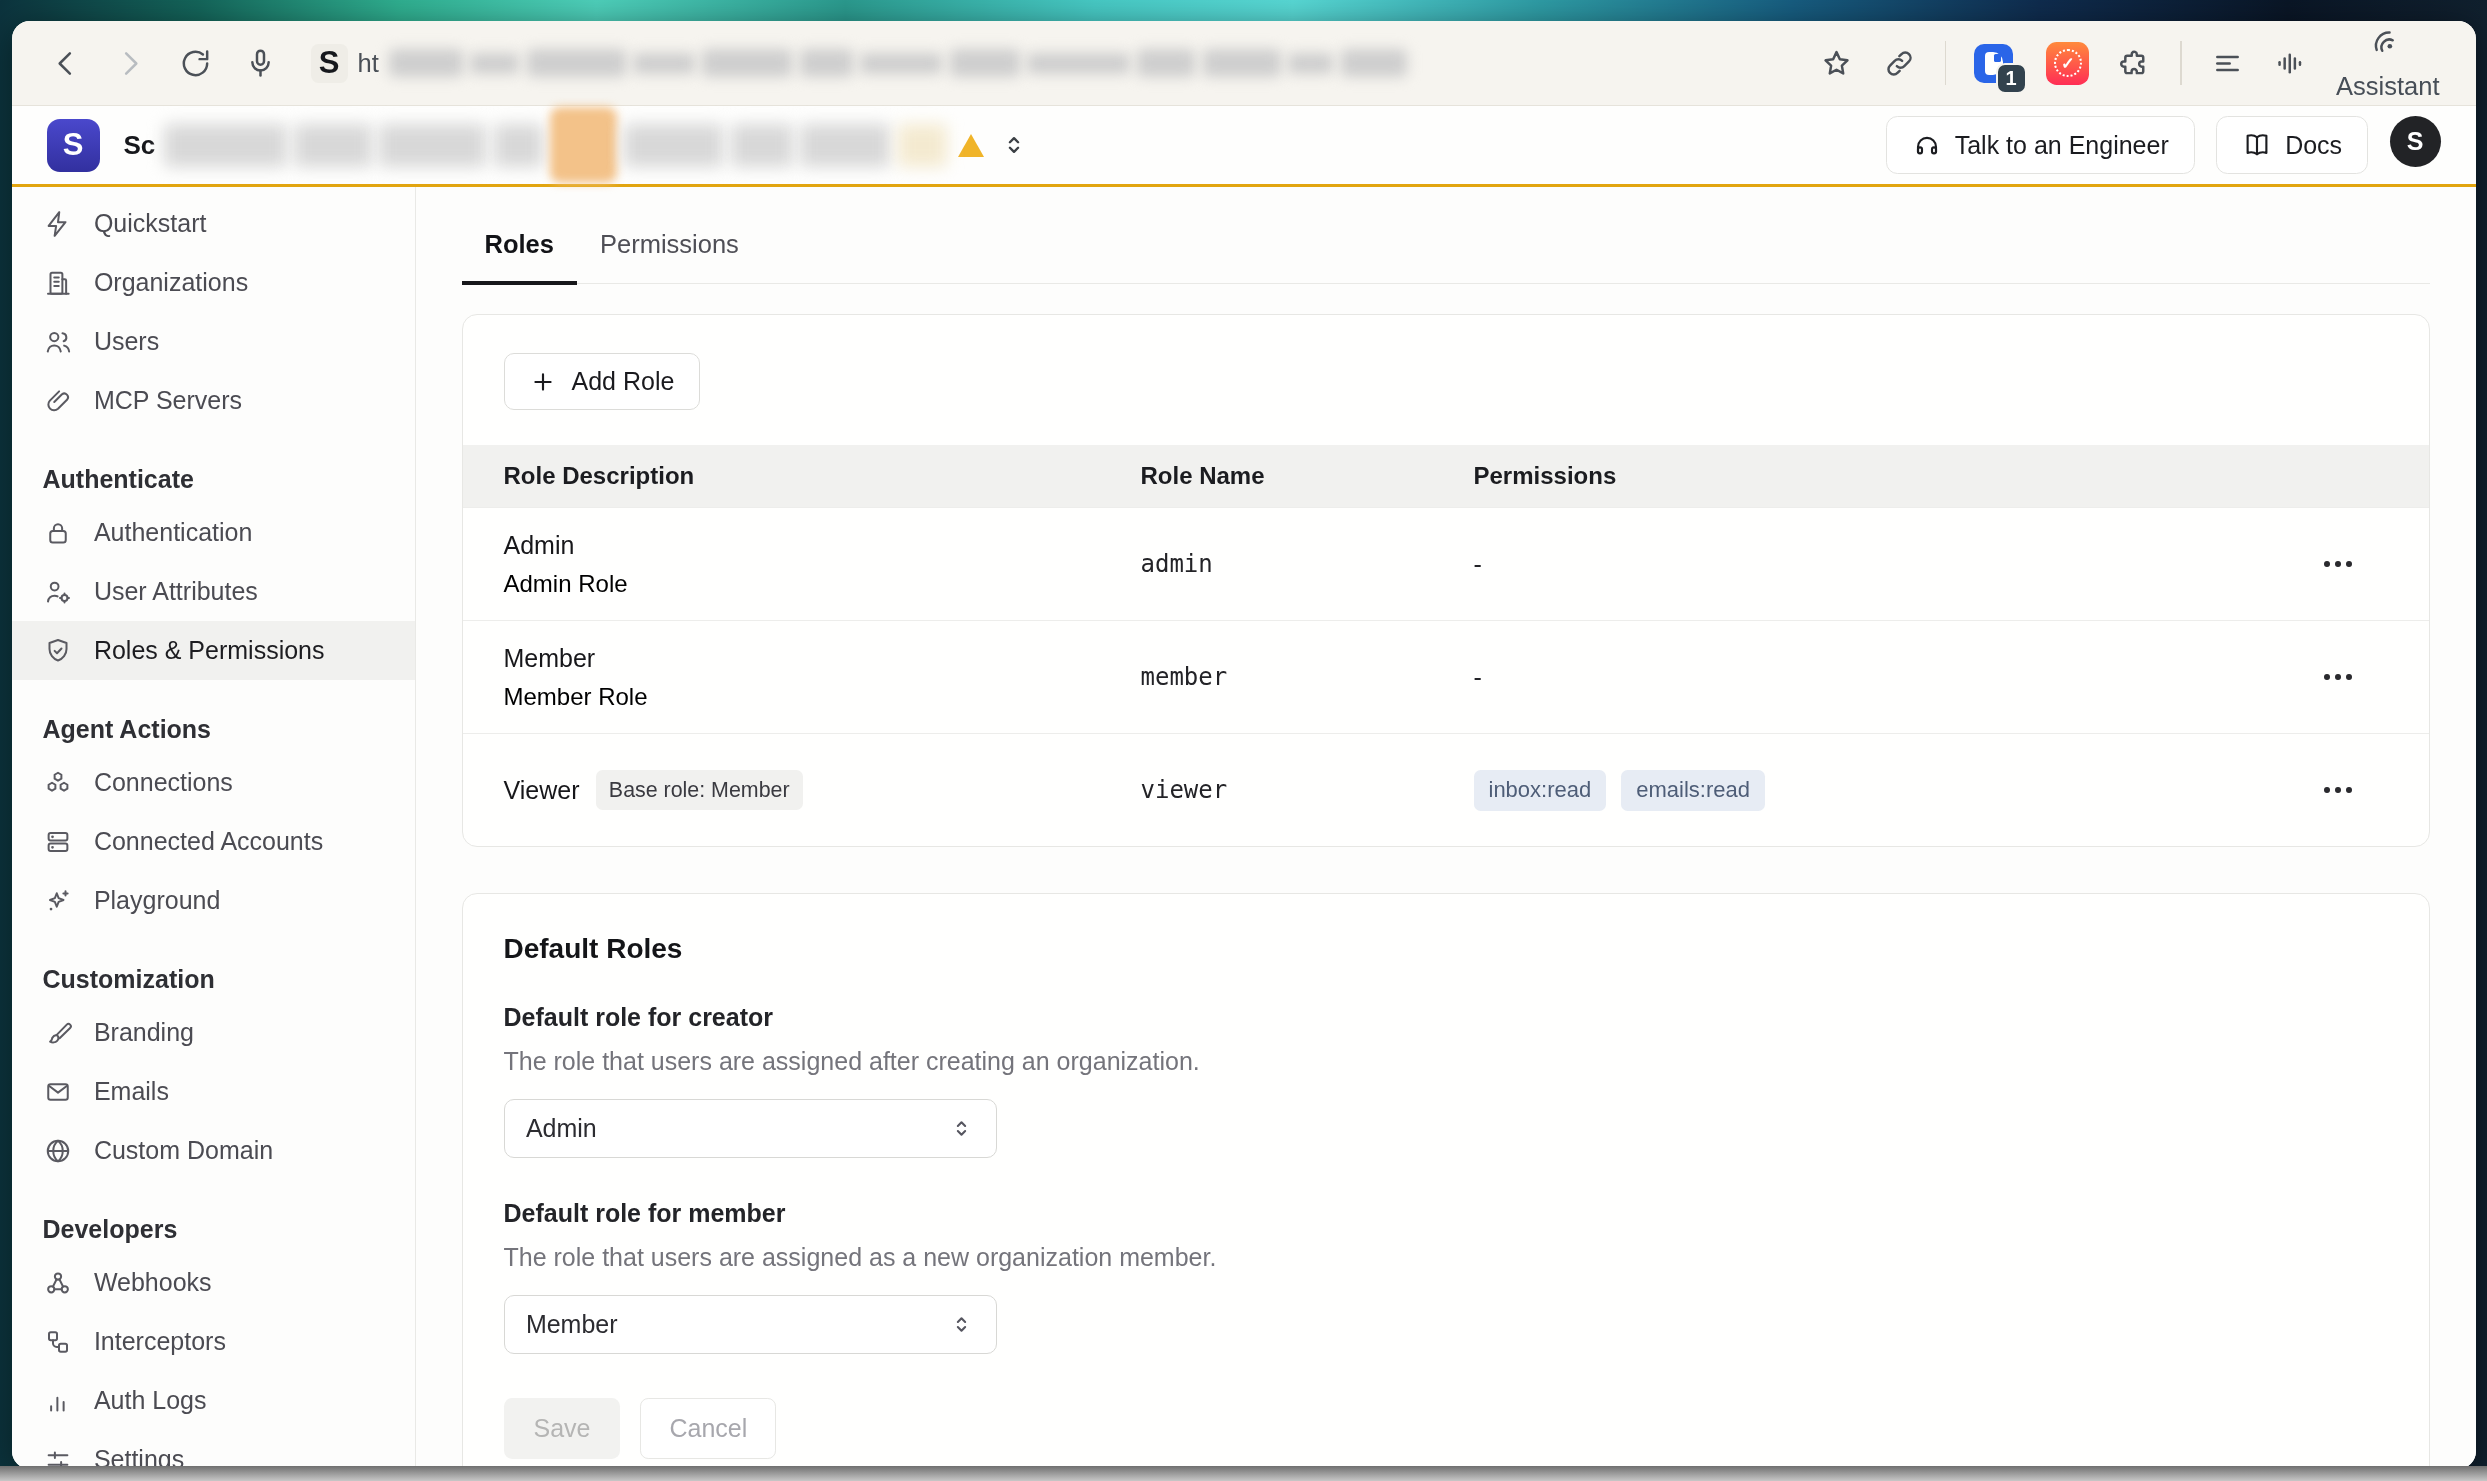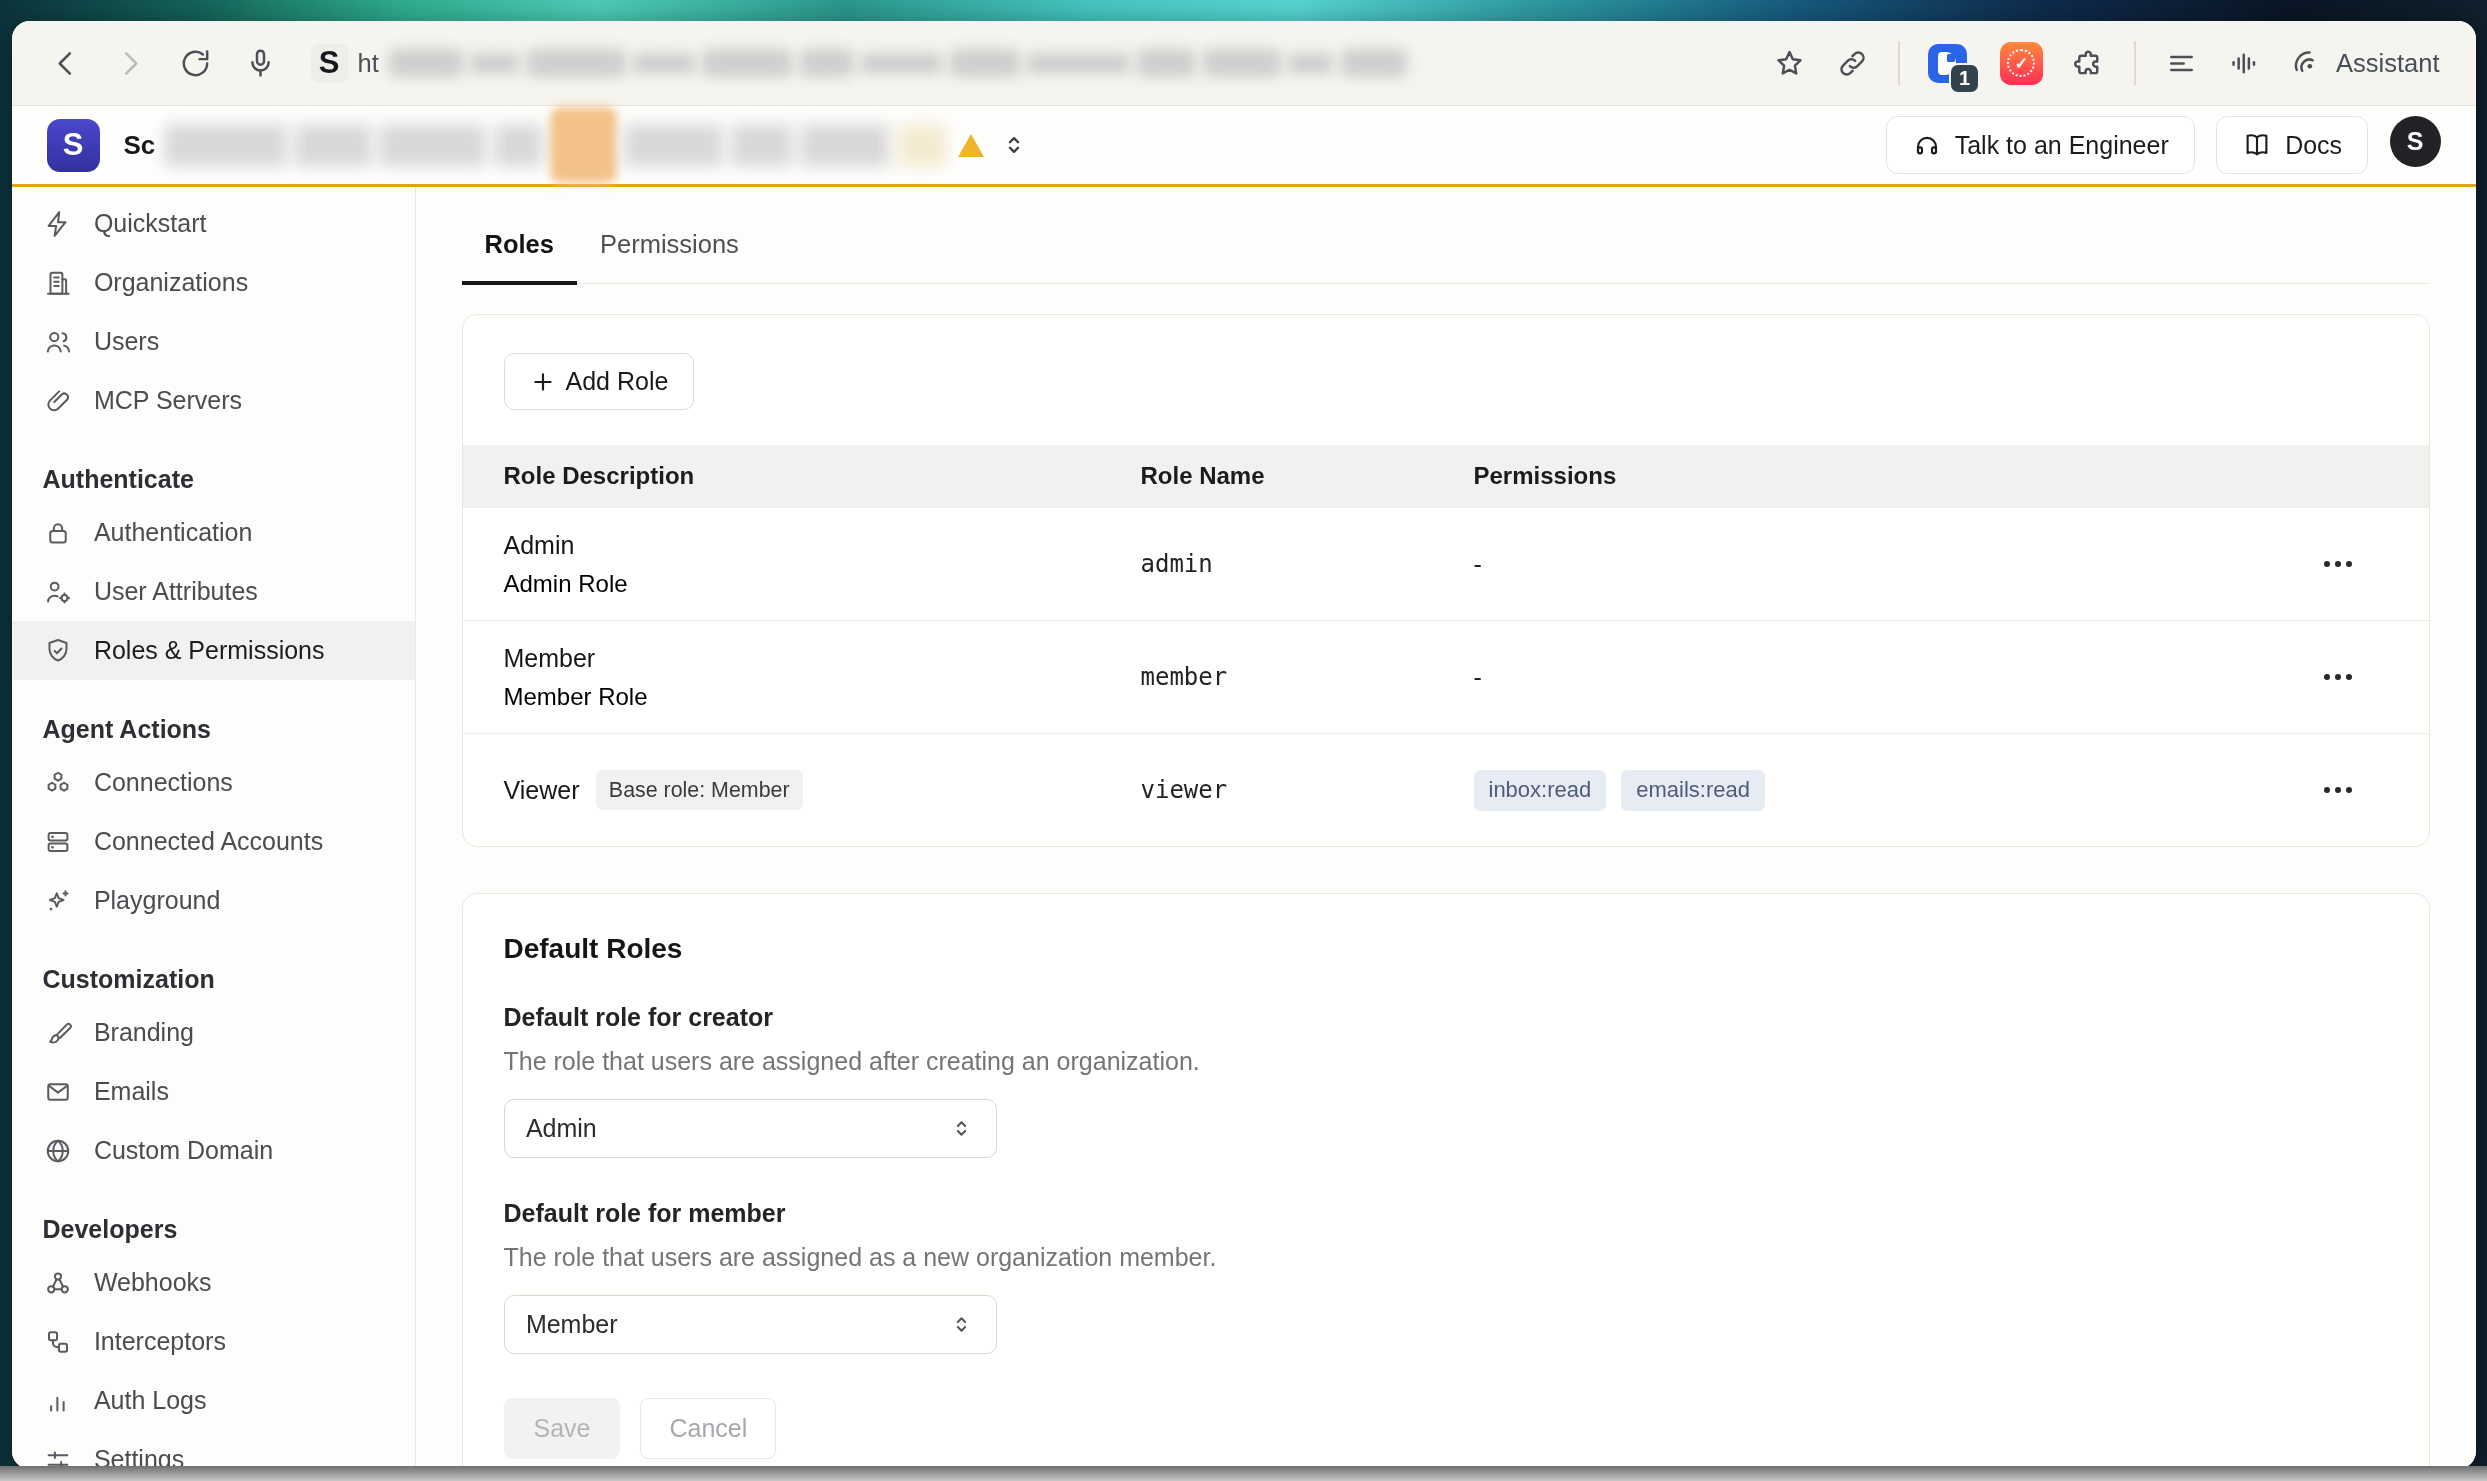--- a/index.html
+++ b/index.html
@@ -40,21 +40,21 @@
   .ext-1p .keyslot::after { content:""; position:absolute; right:1.6px; top:2.5px; width:7.4px; height:7.4px;
     background:#2a65e8; border-radius:1.6px; }
   .ext-badge { position:absolute; right:-8.2px; bottom:-8.2px; width:31px; height:31px; background:#32424e;
     border-radius:9px; color:#fff; font-size:20px; font-weight:700;
     display:flex; align-items:center; justify-content:center; border:2.5px solid #f6f4ef; }
   .ext-red { width:43px; height:43px; border-radius:10.7px;
     background:linear-gradient(180deg,#ff8a3c,#ff2d55);
     display:flex; align-items:center; justify-content:center; }
   .ext-red .dial { width:28px; height:28px; border:2.5px dotted #fff; border-radius:50%;
     display:flex; align-items:center; justify-content:center; color:#fff; font-size:16.4px; font-weight:700; }
-  .assistant { display:flex; align-items:center; gap:11.5px; font-size:25.5px; color:#474e57; font-weight:500; }
+  .assistant { display:flex; align-items:center; gap:11.5px; font-size:25.5px; color:#474e57; font-weight:500;flex-direction:column; }
 
   
   .app-header { height:81px; background:#fefefd; border-bottom:3.3px solid #e2a50f;
     display:flex; align-items:center; padding:0 35px; flex:0 0 auto; }
   .logo { width:53px; height:53px; border-radius:13px;
     background:linear-gradient(180deg,#4a48cc,#32309f); color:#fff; font-size:31px; font-weight:700;
     display:flex; align-items:center; justify-content:center; }
   .org { display:flex; align-items:center; gap:8.2px; margin-left:24px; }
   .org-prefix { font-size:26px; font-weight:600; color:#17181c; }
   .org .chunk { filter:blur(8.2px); background:#d8d8d8; height:43px; }
@@ -90,21 +90,21 @@
   .tabs { display:flex; margin:38px 46px 0; border-bottom:1.6px solid #e9e9e6; }
   .tab { padding:5px 23px 21.4px; font-size:25.5px; color:#4f4f56; cursor:pointer;
     border-bottom:4.1px solid transparent; margin-bottom:-1.6px; }
   .tab.active { color:#121317; font-weight:600; border-bottom-color:#17181b; }
 
   
   .card { margin:30px 46px 0; background:#fffffe; border:1.6px solid #e7e7e4; border-radius:15px; overflow:hidden; }
   .card-head { display:flex; align-items:center; justify-content:space-between; padding:38px 41px 35px; }
   .card-title { font-size:30px; font-weight:600; color:#131418; margin-bottom:13px; }
   .card-desc { font-size:25px; color:#6f6f76; }
-  .add-btn { display:flex; align-items:center; gap:10px; background:#fff; border:1.6px solid #dcdcd9;
+  .add-btn { display:flex; align-items:center; gap:16px; background:#fff; border:1.6px solid #dcdcd9;
     border-radius:10px; padding:13px 25px; font-size:25px; font-weight:500; color:#1a1a1e;
     font-family:inherit; cursor:pointer; }
   .add-btn svg { width:26px; height:26px; stroke:#1a1a1e; stroke-width:2; stroke-linecap:round; fill:none; }
 
   
   .tgrid { display:grid; grid-template-columns:637px 333px 1fr 99px; align-items:center; padding:0 41px; }
   .thead { background:#f1f1ef; height:62px; font-size:24px; font-weight:600; color:#1b1c20; }
   .trow { min-height:113px; border-top:1.6px solid #ededeb; }
   .trow:first-of-type { border-top:none; }
   .cell-title { font-size:25px; font-weight:500; color:#17171a; }

